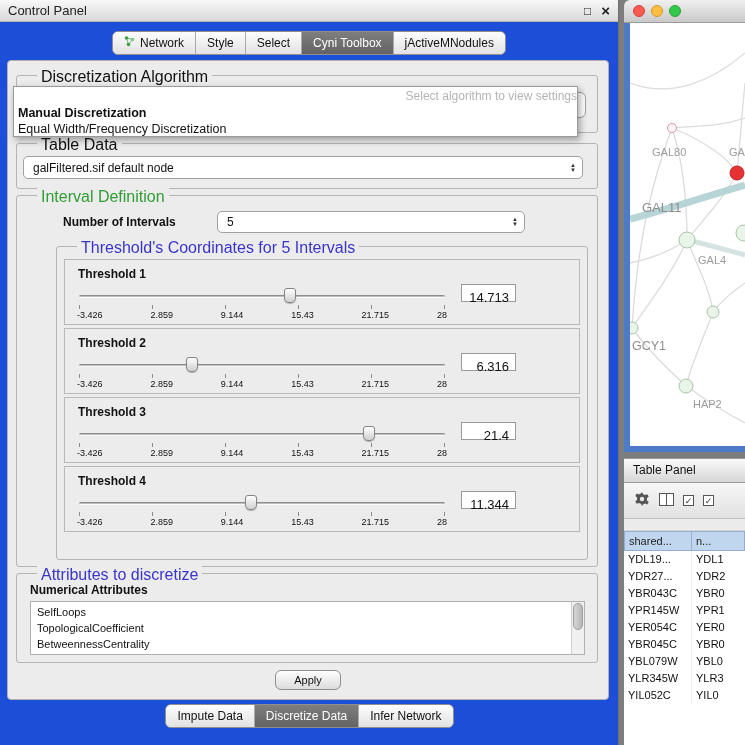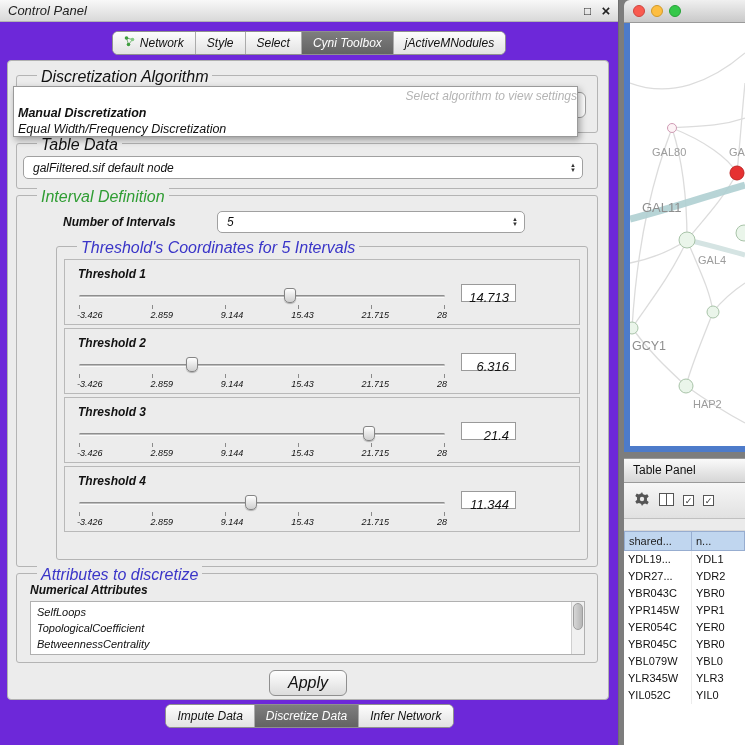--- a/index.html
+++ b/index.html
@@ -5,21 +5,21 @@
   * { margin:0; padding:0; box-sizing:border-box; }
   html,body { width:745px; height:745px; }
   body {
     position:relative; overflow:hidden;
     background:#7d7d7d;
     font-family:"Liberation Sans", sans-serif;
     font-size:12px; color:#111;
   }
 
   
-  .control-panel { position:absolute; left:0; top:0; width:619px; height:745px; background:#6d28d9; border-right:1px solid #6f6f6f;font-style:italic; }
+  .control-panel { position:absolute; left:0; top:0; width:619px; height:745px; background:#1d4ed8; border-right:1px solid #6f6f6f; }
   .cp-titlebar { height:22px; background:linear-gradient(#f8f8f8,#d9d9d9); border-bottom:1px solid #b3b3b3; display:flex; align-items:center; padding:0 8px; }
   .cp-title { flex:1; font-size:13px; color:#222; }
   .cp-btn { margin-left:10px; color:#222; cursor:default; line-height:14px; }
   .cp-btn.float { font-size:12px; }
   .cp-btn.close { font-size:15px; font-weight:bold; }
 
   .tab-row { display:flex; justify-content:center; margin-top:9px; }
   .seg { display:flex; border:1px solid #8f8f8f; border-radius:6px; overflow:hidden; background:#f5f5f5; }
   .seg .tab { padding:4px 11px; font-size:12px; background:linear-gradient(#fdfdfd,#e2e2e2); border-left:1px solid #ababab; display:flex; align-items:center; gap:5px; white-space:nowrap; color:#111; }
   .seg .tab:first-child { border-left:none; }
@@ -68,21 +68,21 @@
 
   .attributes-group { left:8px; top:512px; width:582px; height:90px; }
   .attr-label { position:absolute; left:13px; top:9px; font-weight:bold; }
   .attr-listbox { position:absolute; left:13px; top:27px; width:555px; height:54px; background:#fff; border:1px solid #b0b0b0; overflow:hidden; }
   .attr-items { position:absolute; left:0; top:2px; right:13px; }
   .attr-item { font-size:11px; padding:0 6px; height:16px; line-height:16px; white-space:nowrap; }
   .attr-scrollbar { position:absolute; right:0; top:0; bottom:0; width:13px; background:#f0f0f0; border-left:1px solid #cfcfcf; }
   .attr-thumb { position:absolute; left:1px; top:1px; width:10px; height:27px; background:linear-gradient(90deg,#d6d6d6,#b6b6b6); border:1px solid #9e9e9e; border-radius:5px; }
 
   .apply-row { position:absolute; left:0; right:0; top:609px; text-align:center; }
-  .apply-btn { display:inline-block; padding:3px 18px; font-size:16px; background:linear-gradient(#fefefe,#dcdcdc); border:1px solid #8f8f8f; border-radius:6px; color:#111; }
+  .apply-btn { display:inline-block; padding:3px 18px; font-size:11px; background:linear-gradient(#fefefe,#dcdcdc); border:1px solid #8f8f8f; border-radius:6px; color:#111; }
 
   .bottom-tab-row { position:absolute; left:0; top:704px; width:619px; display:flex; justify-content:center; }
 
   
   .network-window { position:absolute; left:624px; top:0; width:121px; height:452px; }
   .mac-titlebar { height:23px; background:linear-gradient(#f0f0f0,#c9c9c9); border-bottom:1px solid #9a9a9a; border-top-left-radius:6px; display:flex; align-items:center; gap:6px; padding-left:9px; }
   .light { width:12px; height:12px; border-radius:50%; flex:none; }
   .light.red { background:#f95b50; border:1px solid #cf4540; }
   .light.yellow { background:#fdbe41; border:1px solid #d19a2a; }
   .light.green { background:#35c84a; border:1px solid #27a338; }

